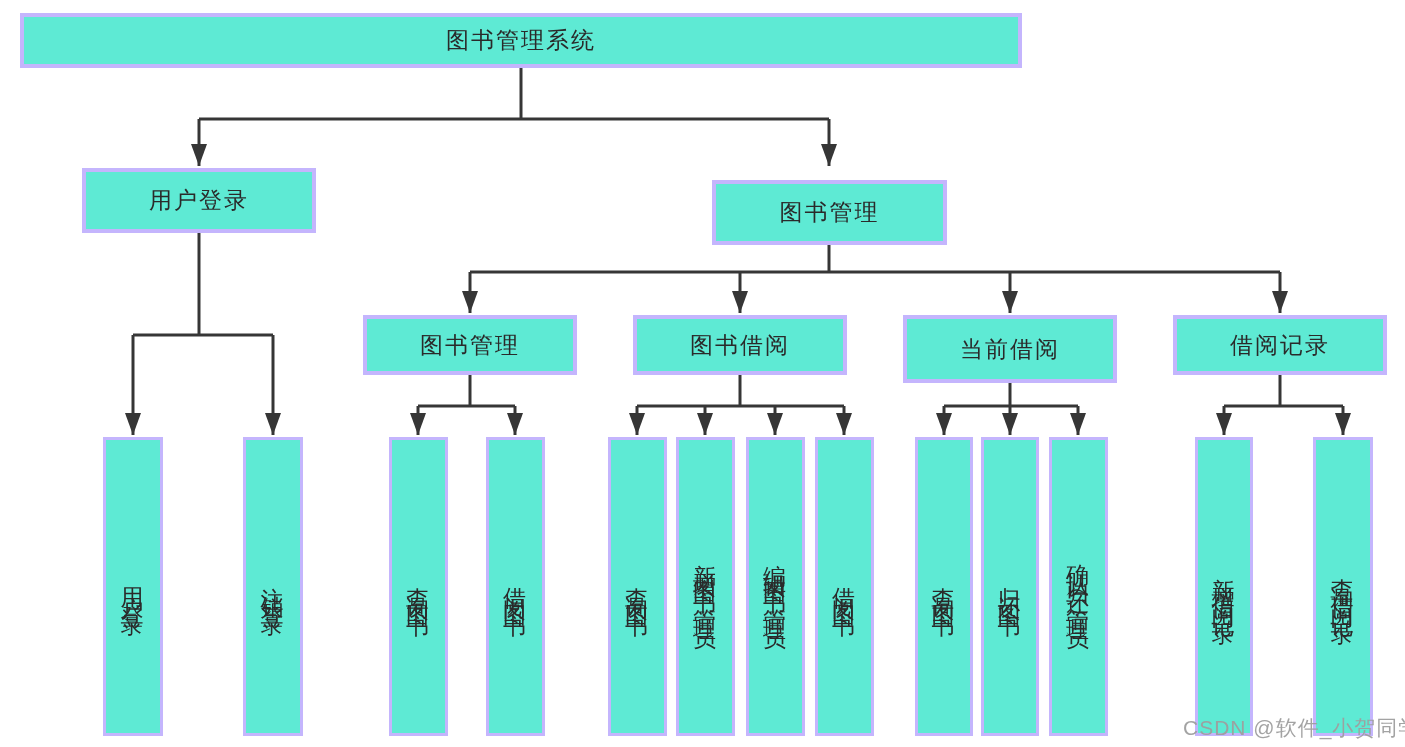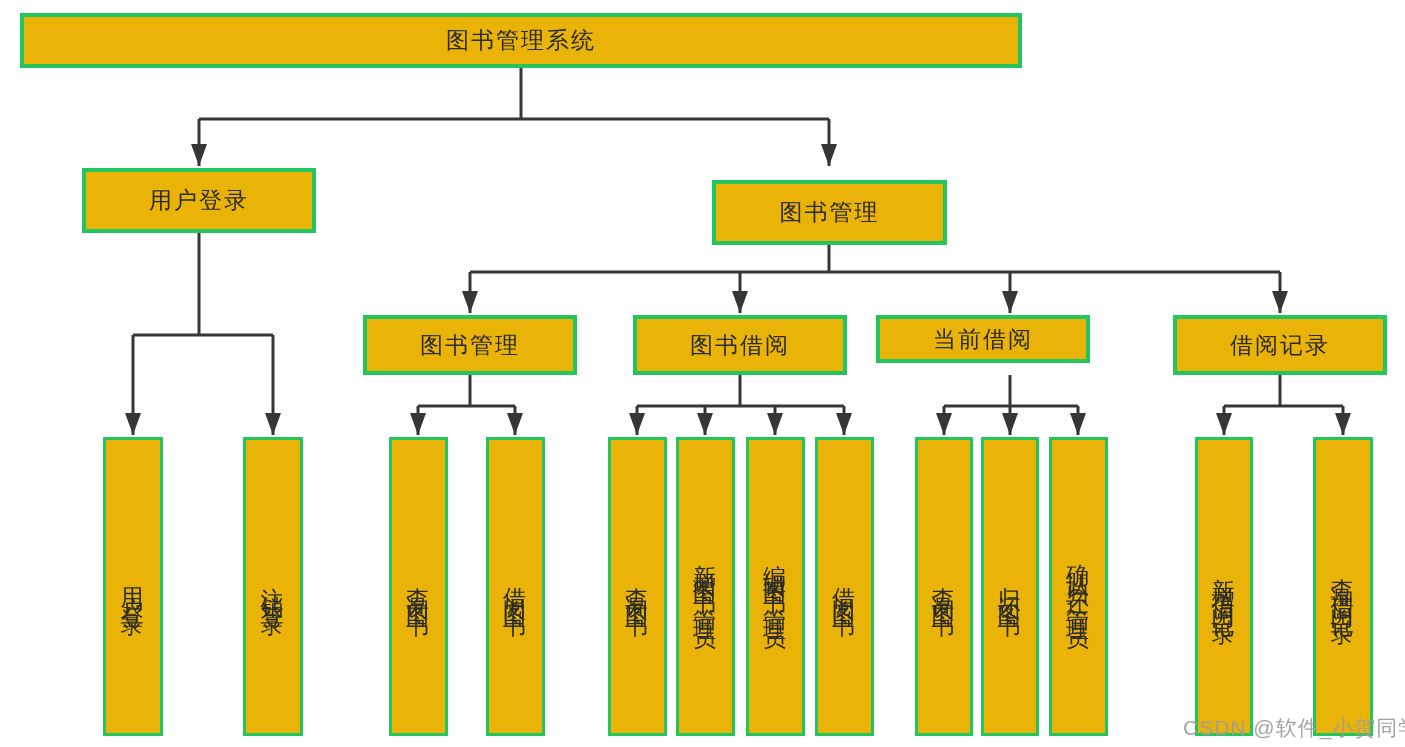--- a/index.html
+++ b/index.html
@@ -18,22 +18,22 @@
   #connectors {
     position: absolute;
     left: 0; top: 0;
     width: 1405px;
     height: 747px;
     pointer-events: none;
   }
   .node {
     position: absolute;
     box-sizing: border-box;
-    background: #eab308;
-    border: 4px solid #22c55e;
+    background: #5eead4;
+    border: 4px solid #c4b5fd;
     display: flex;
     align-items: center;
     justify-content: center;
     color: #222222;
     z-index: 2;
     text-align: center;
   }
   .node .lbl {
     font-size: 23px;
     letter-spacing: 2px;
@@ -127,21 +127,21 @@
   <div class="node" style="left:712px;top:180px;width:235px;height:65px">
     <span class="lbl">图书管理</span>
   </div>
 
   <div class="node" style="left:363px;top:315px;width:214px;height:60px">
     <span class="lbl">图书管理</span>
   </div>
   <div class="node" style="left:633px;top:315px;width:214px;height:60px">
     <span class="lbl">图书借阅</span>
   </div>
-  <div class="node" style="left:876px;top:315px;width:214px;height:48px">
+  <div class="node" style="left:903px;top:315px;width:214px;height:68px">
     <span class="lbl">当前借阅</span>
   </div>
   <div class="node" style="left:1173px;top:315px;width:214px;height:60px">
     <span class="lbl">借阅记录</span>
   </div>
 
   <div class="node leaf" style="left:103px;top:437px;width:60px;height:299px">
     <span class="lbl">用户登录</span>
   </div>
   <div class="node leaf" style="left:243px;top:437px;width:60px;height:299px">

